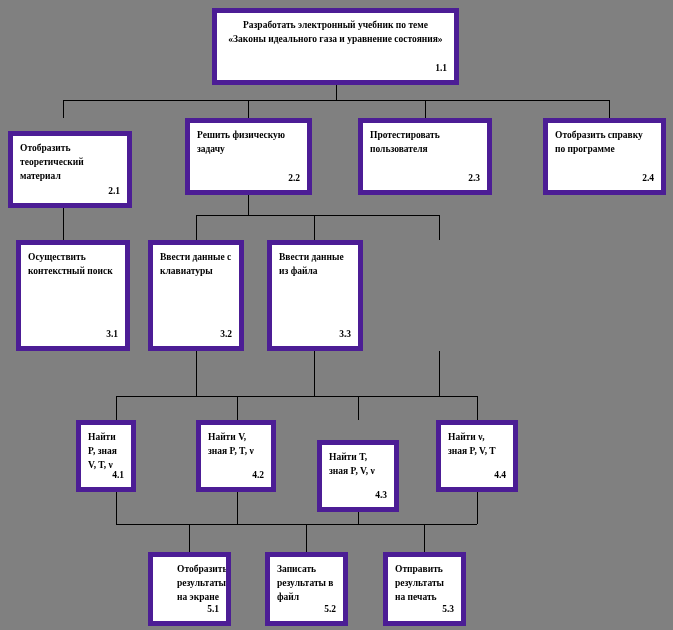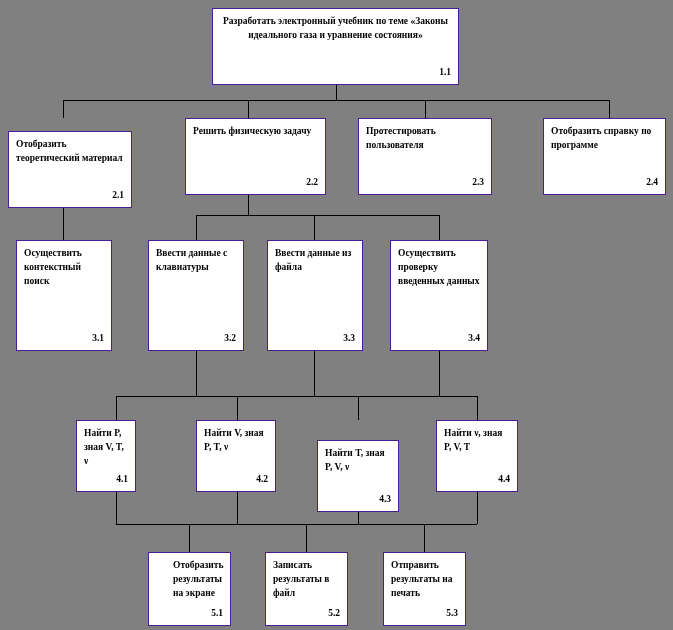--- a/index.html
+++ b/index.html
@@ -14,21 +14,21 @@
     overflow: hidden;
   }
   #canvas {
     position: relative;
     width: 673px;
     height: 630px;
   }
   .node {
     position: absolute;
     background: #ffffff;
-    border: 1px solid #4c1d95;
+    border: 5px solid #4c1d95;
     box-sizing: border-box;
     padding: 6px 7px 3px 7px;
     font-size: 9.5px;
     font-weight: bold;
     color: #000000;
     line-height: 1.45;
     text-align: center;
     overflow: hidden;
   }
   .node .txt {
@@ -93,54 +93,50 @@
   <div class="node" style="left:212px; top:8px; width:247px; height:77px;">
     <span class="txt">Разработать электронный учебник по теме «Законы идеального газа и уравнение состояния»</span>
     <span class="num">1.1</span>
   </div>
 
   <div class="node left-align" style="left:8px; top:118px; width:124px; height:77px;margin-top:13px;">
     <span class="txt">Отобразить теоретический материал</span>
     <span class="num">2.1</span>
   </div>
 
-  <div class="node left-align" style="left:185px; top:118px; width:141px; height:77px;">
+  <div class="node left-align" style="left:185px; top:118px; width:127px; height:77px;">
     <span class="txt">Решить физическую задачу</span>
     <span class="num">2.2</span>
   </div>
 
   <div class="node left-align" style="left:358px; top:118px; width:134px; height:77px;">
     <span class="txt">Протестировать пользователя</span>
     <span class="num">2.3</span>
   </div>
 
   <div class="node left-align" style="left:543px; top:118px; width:123px; height:77px;">
     <span class="txt">Отобразить справку по программе</span>
     <span class="num">2.4</span>
   </div>
 
-  <div class="node left-align" style="left:16px; top:240px; width:96px; height:111px;">
+  <div class="node left-align" style="left:16px; top:240px; width:114px; height:111px;">
     <span class="txt">Осуществить контекстный поиск</span>
     <span class="num">3.1</span>
   </div>
 
   <div class="node left-align" style="left:148px; top:240px; width:96px; height:111px;">
     <span class="txt">Ввести данные с клавиатуры</span>
     <span class="num">3.2</span>
   </div>
 
   <div class="node left-align" style="left:267px; top:240px; width:96px; height:111px;">
     <span class="txt">Ввести данные из файла</span>
     <span class="num">3.3</span>
   </div>
 
-  <div class="node left-align" style="left:390px; top:240px; width:98px; height:111px;">
-    <span class="txt">Осуществить проверку введенных данных</span>
-    <span class="num">3.4</span>
-  </div>
 
   <div class="node left-align" style="left:76px; top:420px; width:60px; height:72px;">
     <span class="txt">Найти P, зная V, T, ν</span>
     <span class="num">4.1</span>
   </div>
 
   <div class="node left-align" style="left:196px; top:420px; width:80px; height:72px;">
     <span class="txt">Найти V, зная P, T, ν</span>
     <span class="num">4.2</span>
   </div>

